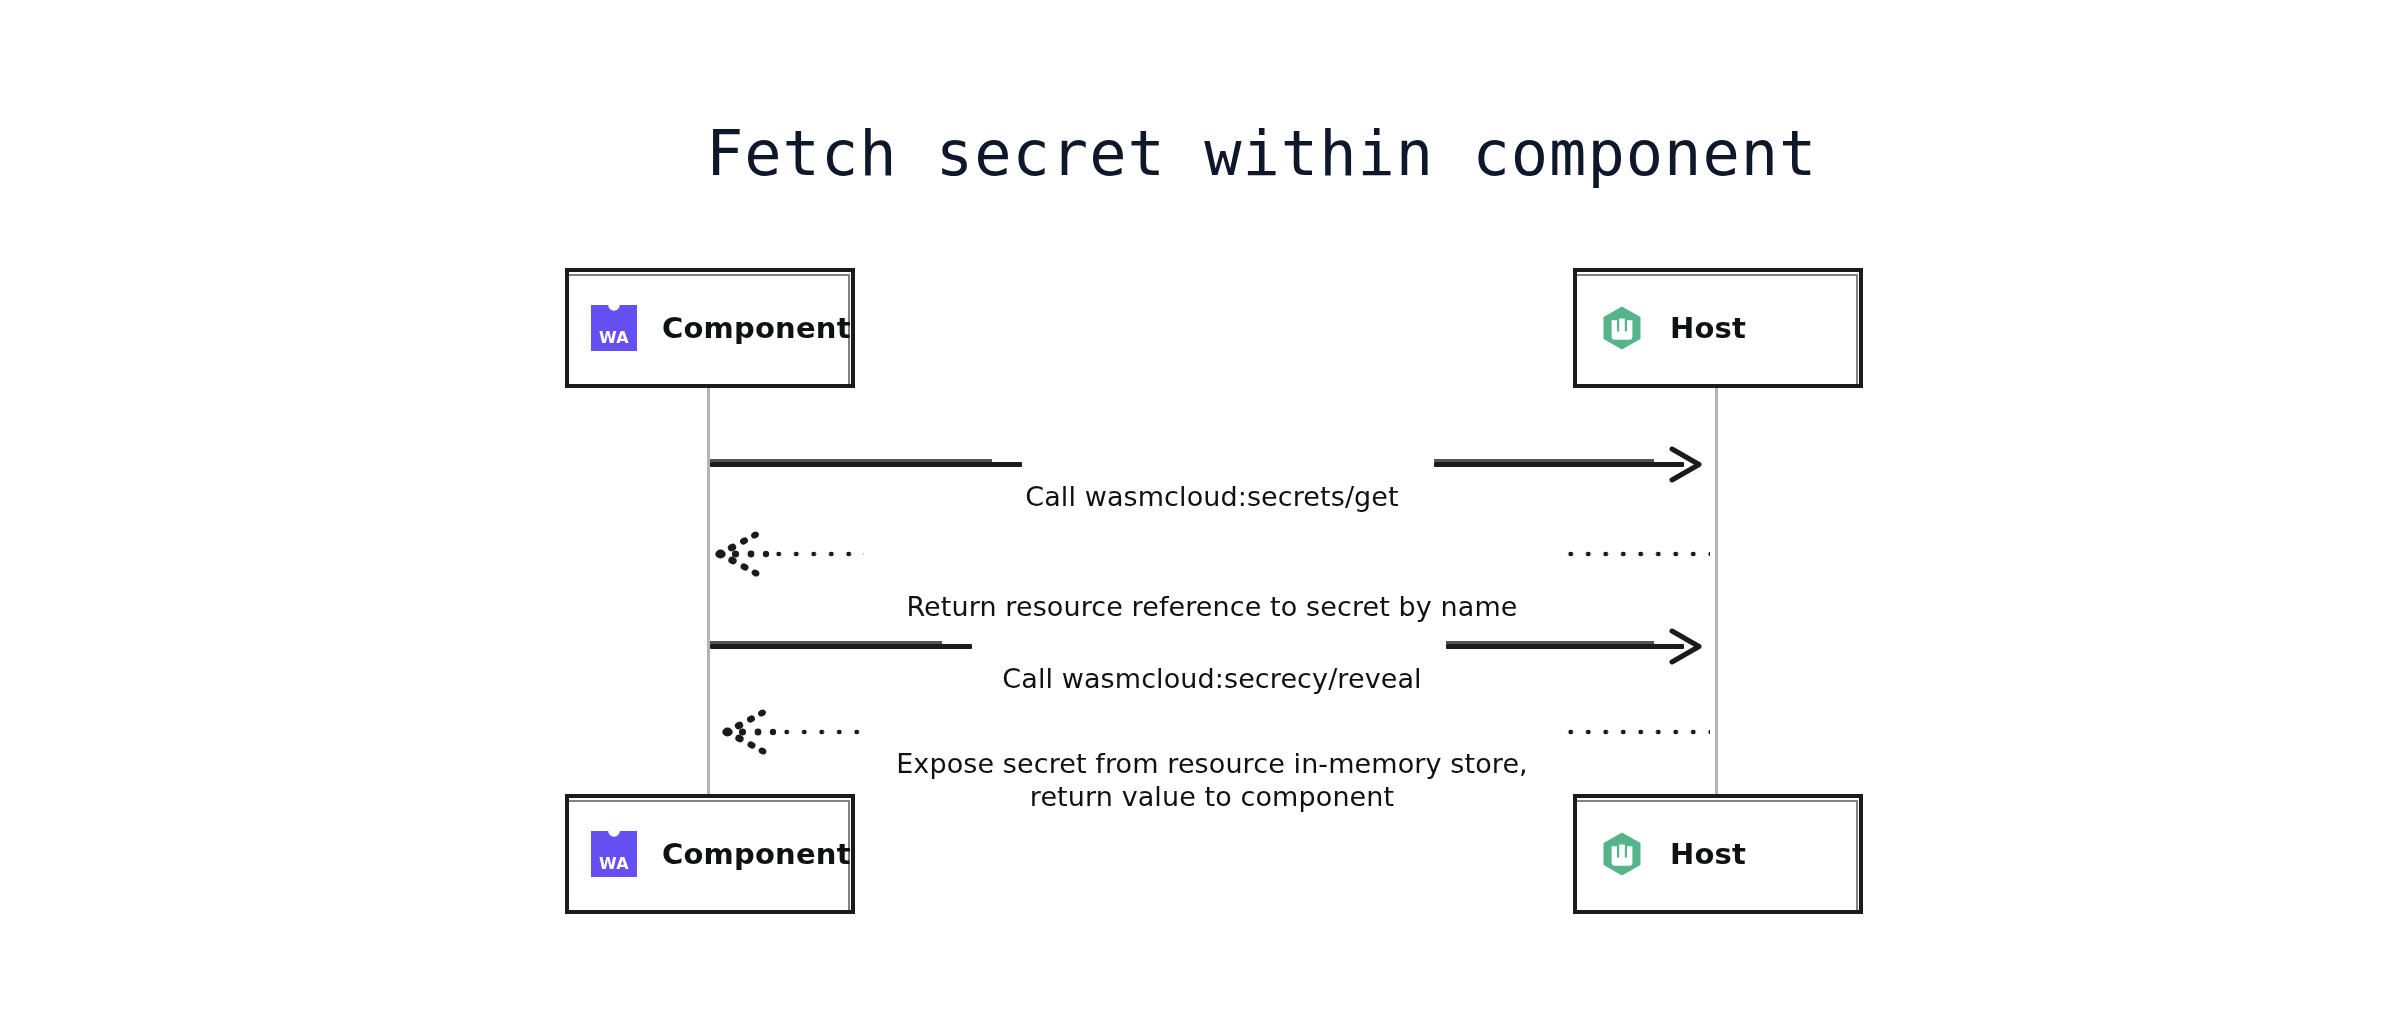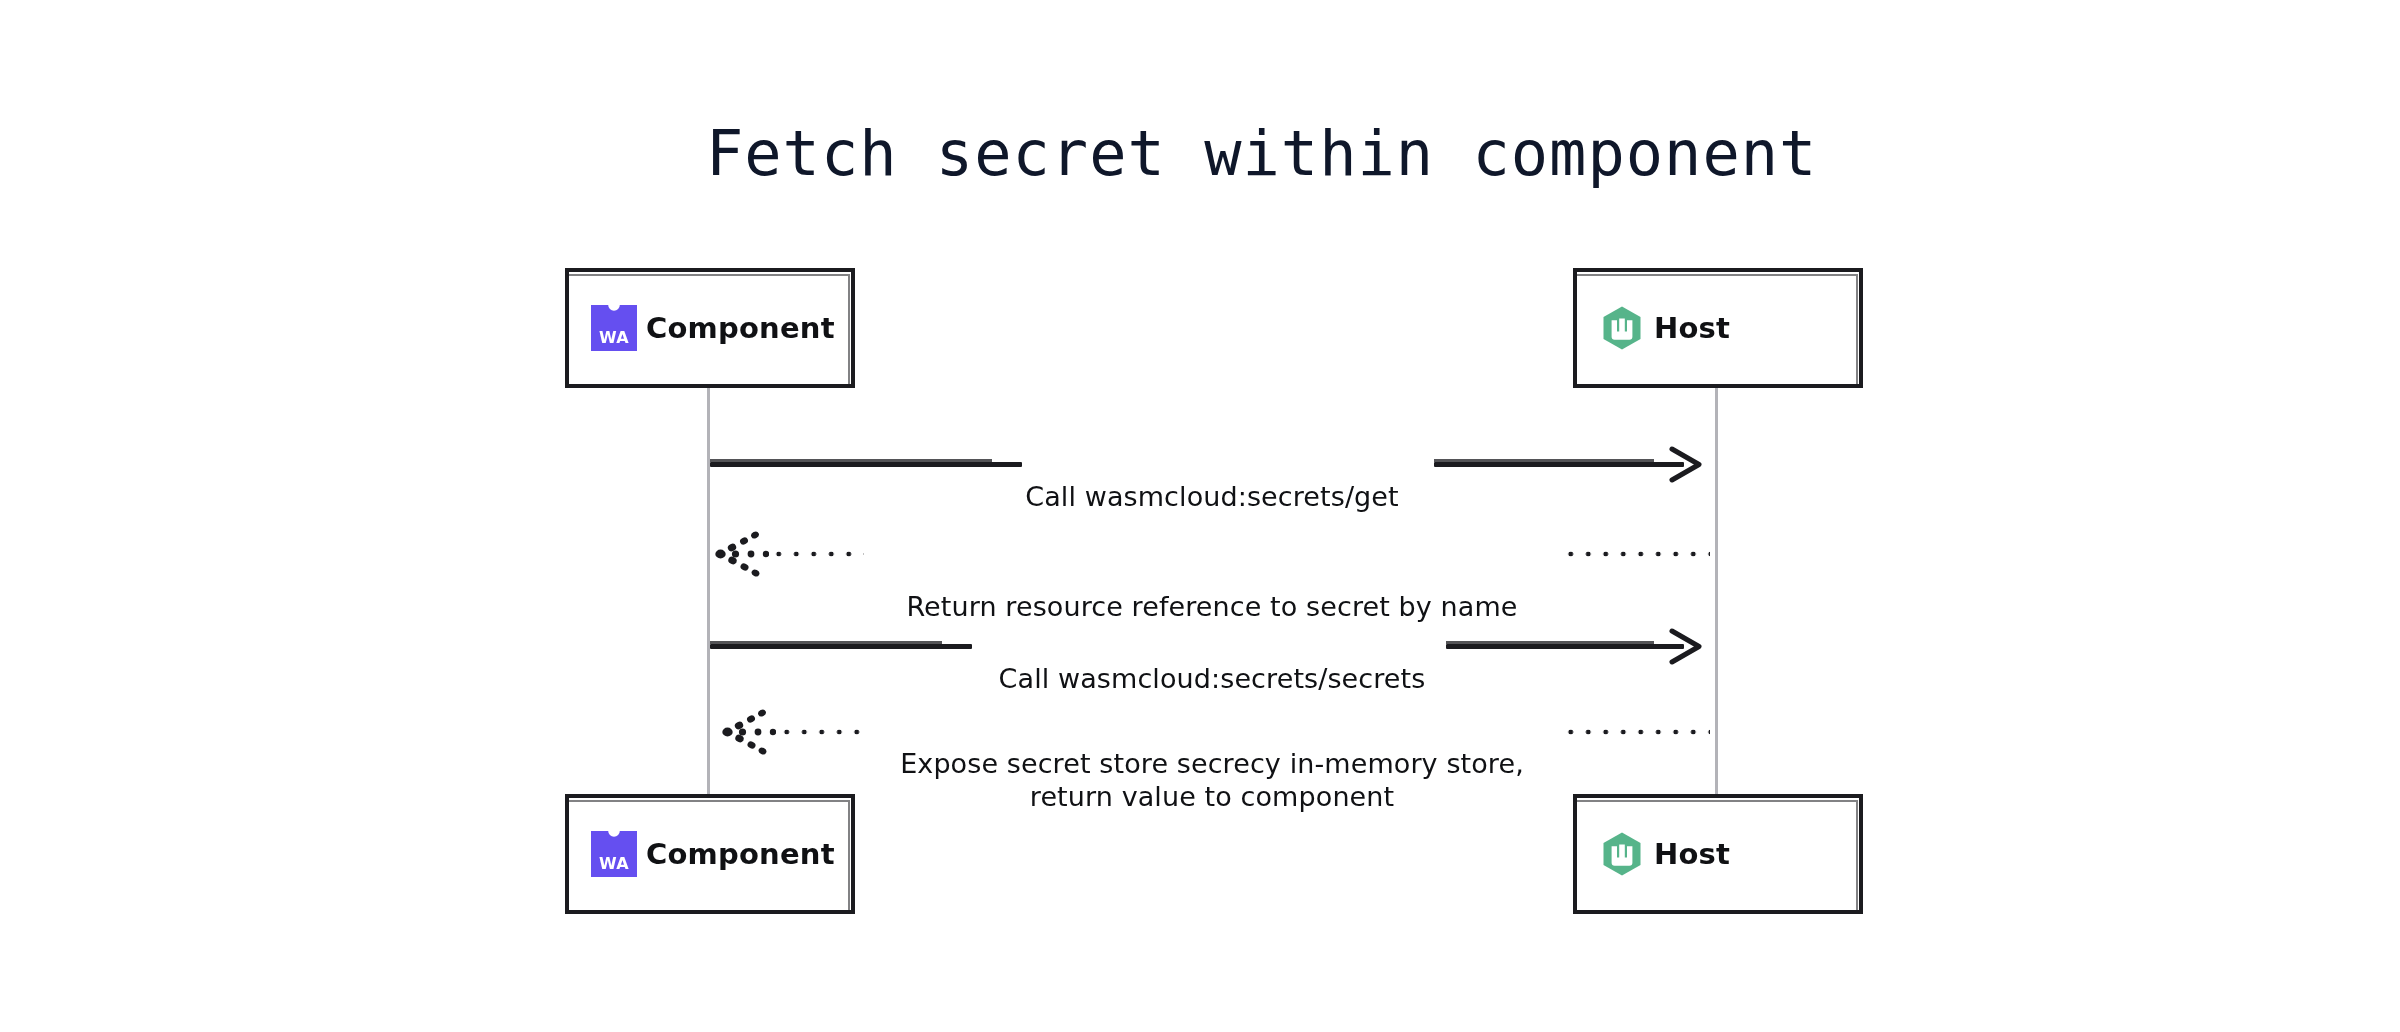--- a/index.html
+++ b/index.html
@@ -65,20 +65,21 @@
     z-index: 2;
   }
 
   .p-label {
     font-family: "DejaVu Sans", sans-serif;
     font-size: 29px;
     font-weight: 600;
     color: #101114;
     letter-spacing: 0.2px;
     white-space: nowrap;
+    margin-left: 16px;
   }
 
   
   .box-comp-top   { left: 565px;  top: 268px; width: 290px; height: 120px; }
   .box-host-top   { left: 1573px; top: 268px; width: 290px; height: 120px; }
   .box-comp-bot   { left: 565px;  top: 794px; width: 290px; height: 120px; }
   .box-host-bot   { left: 1573px; top: 794px; width: 290px; height: 120px; }
 
   
   .icon-wasm {
@@ -219,21 +220,21 @@
         </g>
       </svg>
     </span>
     <div class="msg-line-dotted" style="left:770px; top:551px; width:94px;"></div>
     <div class="msg-text" style="left:872px; top:548px; width:680px;">Return resource reference to secret by name</div>
     <div class="msg-line-dotted" style="left:1562px; top:551px; width:148px;"></div>
   </div>
 
   <div class="msg">
     <div class="msg-line-solid" style="left:710px; top:644px; width:262px;"></div>
-    <div class="msg-text" style="left:962px; top:620px; width:500px;">Call wasmcloud:secrets/secrets</div>
+    <div class="msg-text" style="left:962px; top:620px; width:500px;">Call wasmcloud:secrecy/reveal</div>
     <div class="msg-line-solid" style="left:1446px; top:644px; width:238px;"></div>
     <span class="arrowhead-solid" style="left:1664px; top:627px;">
       <svg viewBox="0 0 40 40" width="40" height="40" xmlns="http://www.w3.org/2000/svg">
         <path d="M8 4 L35 19.5 L8 35" fill="none" stroke="#1b1b1f" stroke-width="5" stroke-linecap="round" stroke-linejoin="round"></path>
       </svg>
     </span>
   </div>
 
   <div class="msg">
     <span class="arrowhead-dotted" style="left:722px; top:709px;">
@@ -246,21 +247,21 @@
           <ellipse cx="29.5" cy="36" rx="4.1" ry="3.4" transform="rotate(25 29.5 36)"></ellipse>
           <ellipse cx="40" cy="4" rx="4" ry="3.3" transform="rotate(-25 40 4)"></ellipse>
           <ellipse cx="40.5" cy="42" rx="4" ry="3.3" transform="rotate(25 40.5 42)"></ellipse>
           <circle cx="20.5" cy="23" r="3.6"></circle>
           <circle cx="36" cy="23" r="3.4"></circle>
           <circle cx="51" cy="23" r="3.2"></circle>
         </g>
       </svg>
     </span>
     <div class="msg-line-dotted" style="left:778px; top:729px; width:88px;"></div>
-    <div class="msg-text" style="left:872px; top:705px; width:680px;">Expose secret store secrecy in-memory store,
+    <div class="msg-text" style="left:872px; top:705px; width:680px;">Expose secret from resource in-memory store,
 return value to component</div>
     <div class="msg-line-dotted" style="left:1562px; top:729px; width:148px;"></div>
   </div>
 
   <div class="participant box-comp-bot">
     <div class="p-inner">
       <span class="icon-wasm">
         <svg viewBox="0 0 46 46" width="46" height="46" xmlns="http://www.w3.org/2000/svg">
           <path d="M0 0 H17.2 a5.8 5.8 0 0 0 11.6 0 H46 V46 H0 Z" fill="#654ff0"></path>
           <text x="23" y="37.5" text-anchor="middle" fill="#ffffff" font-family="DejaVu Sans, sans-serif" font-size="16" font-weight="700" letter-spacing="0.4">WA</text>

